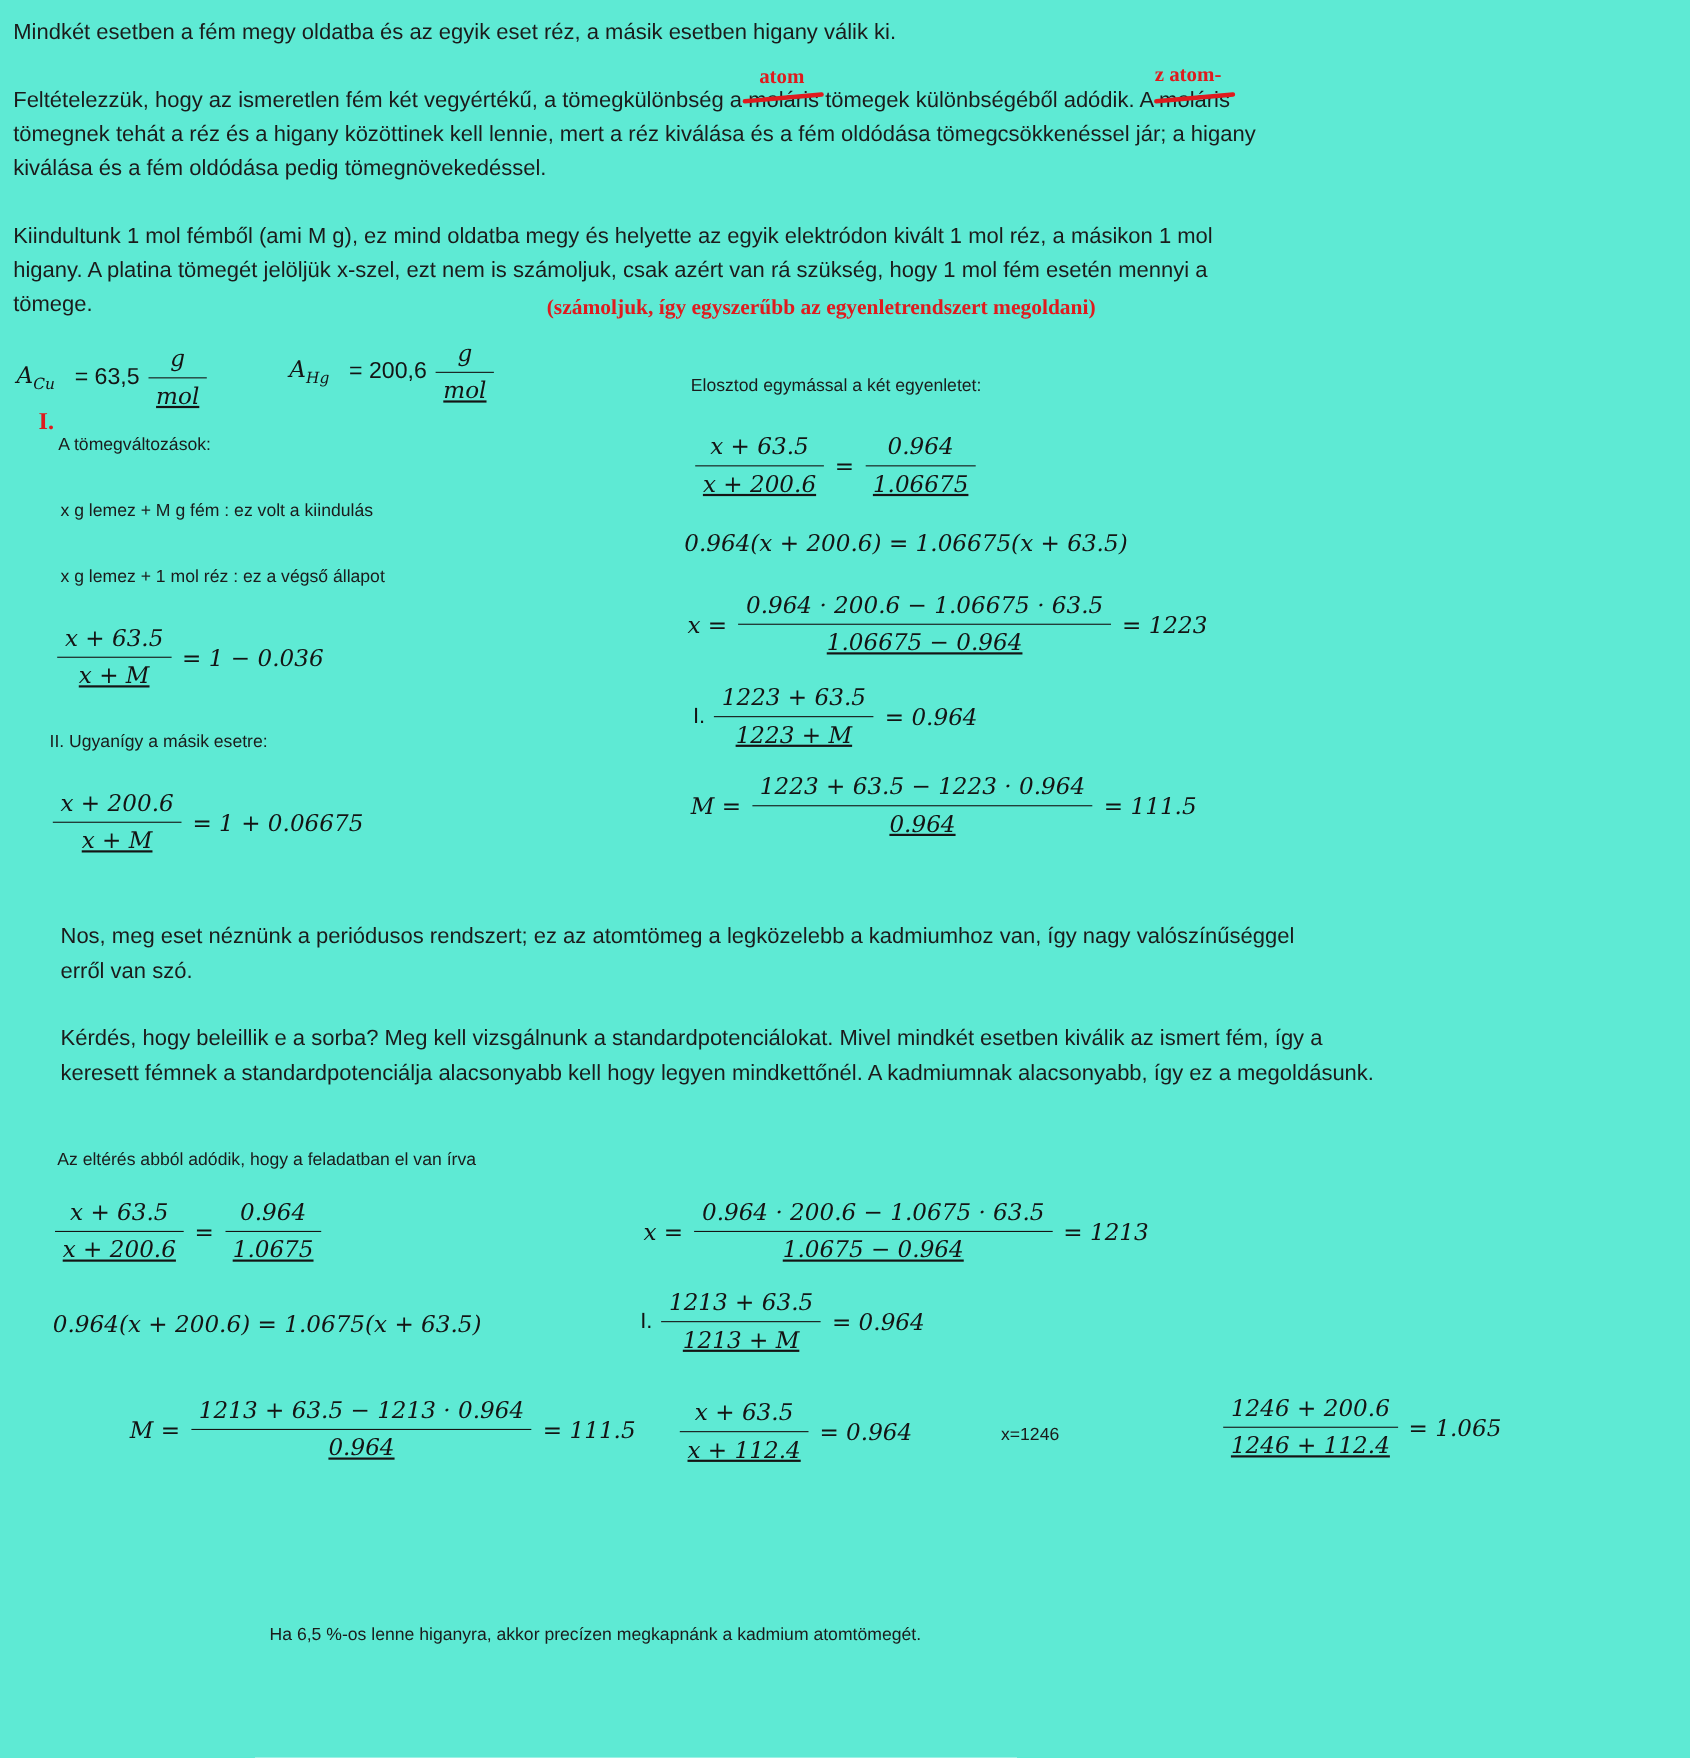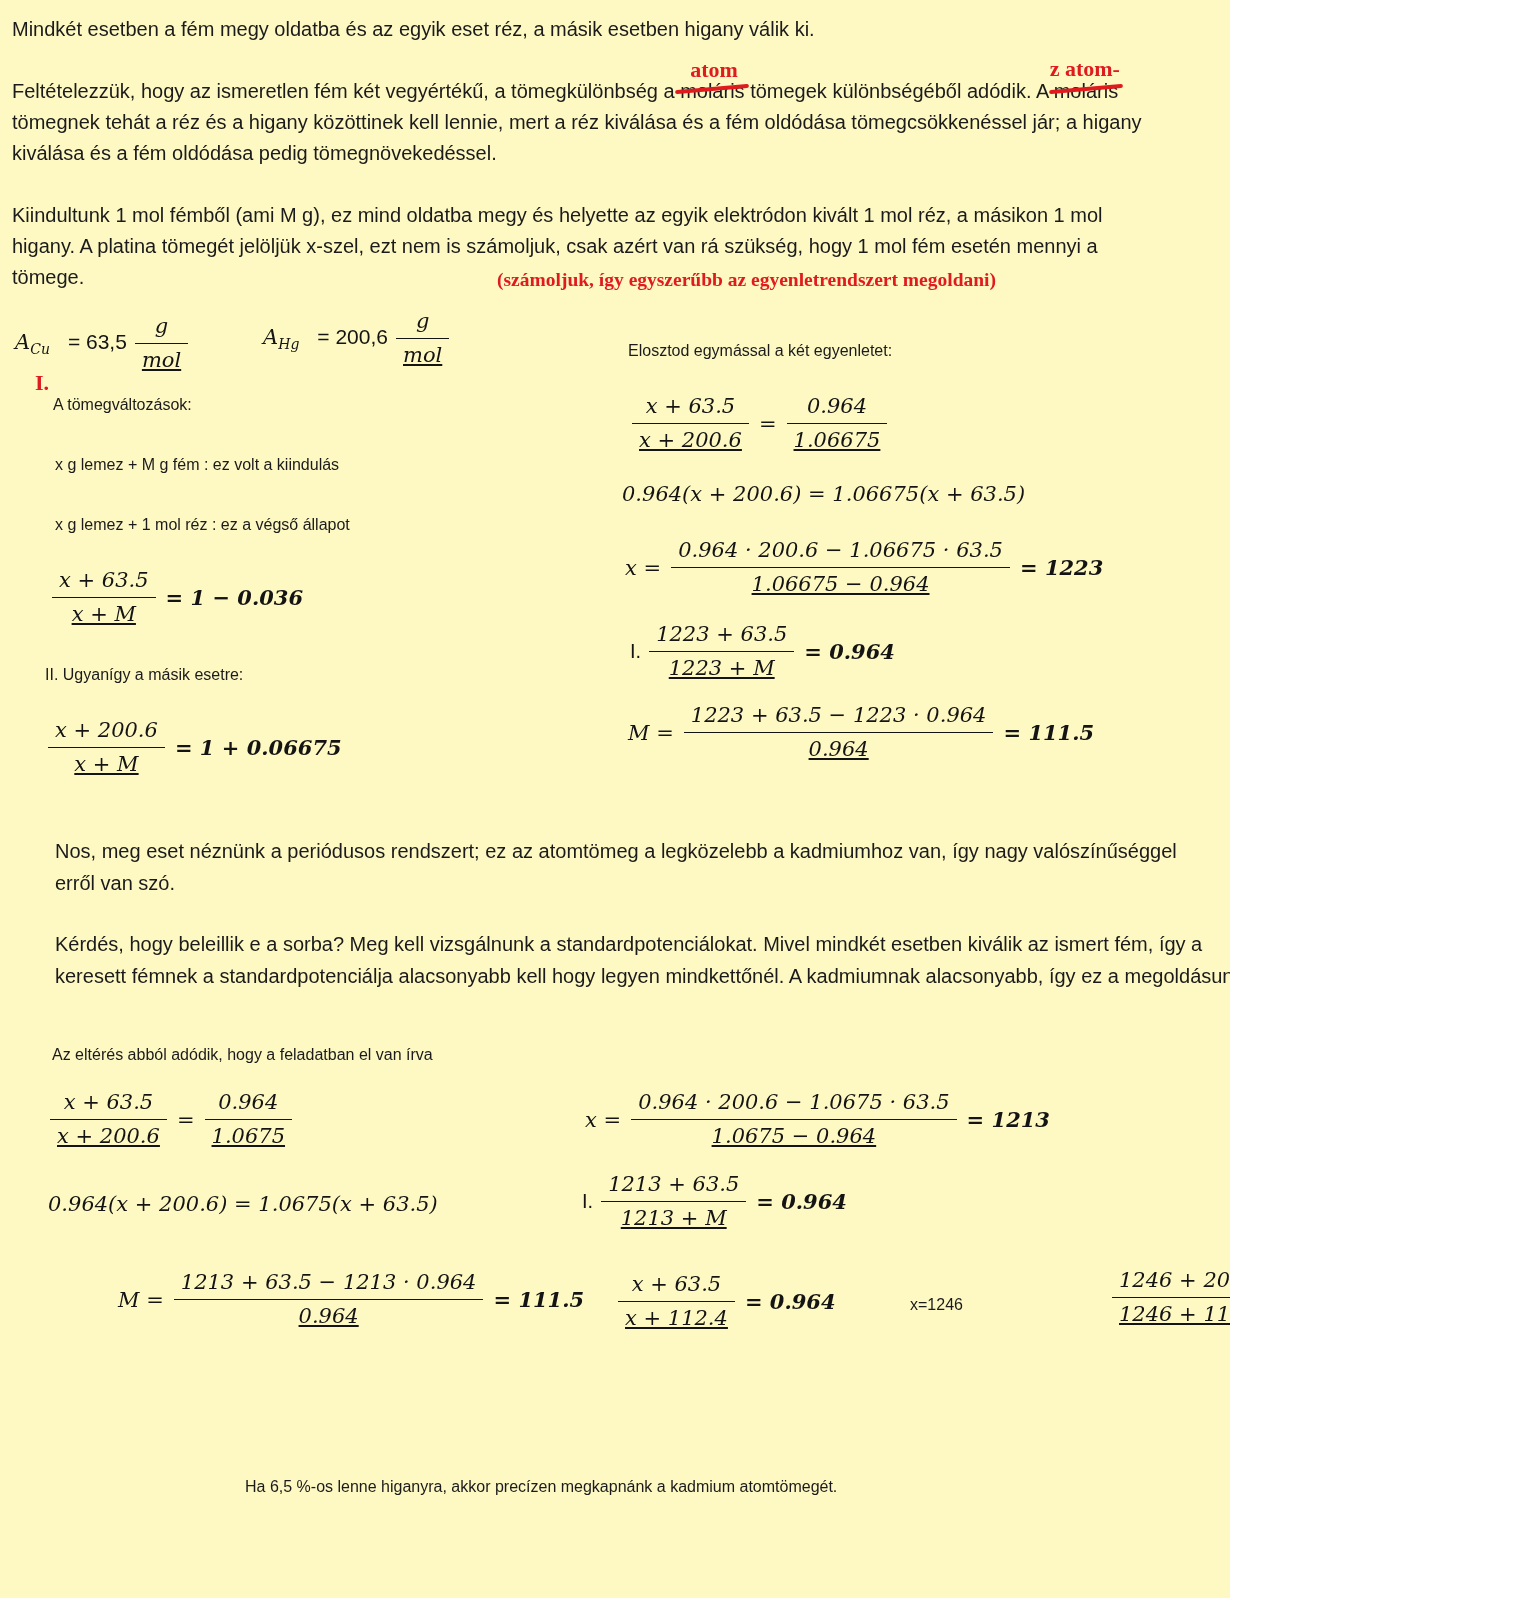--- a/index.html
+++ b/index.html
@@ -1,18 +1,18 @@
 <!DOCTYPE html>
 <html style="--red: #df1b1e; --text: #1b1b1b;"><head>
 <meta charset="utf-8">
 <style>
   * { margin:0; padding:0; box-sizing:border-box; }
   html, body { background:#ffffff; }
   .page {
-    position:relative; width:1230px; height:1598px; background:#fef9c3;
+    position:relative; width:1536px; height:1598px; background:#5eead4;
     color:var(--text, #1b1b1b);
     font-family:"Liberation Sans", sans-serif; font-size:20px; overflow:hidden;
   }
   .para { position:absolute; line-height:31px; }
   .nowrap { white-space:nowrap; }
   .red-note {
     position:absolute; font-family:"Liberation Serif", serif; font-weight:700;
     color:var(--red, #df1b1e); font-size:19.5px; white-space:nowrap;
   }
   .red-label {
@@ -20,31 +20,31 @@
     color:var(--red, #df1b1e); font-size:22px;
   }
   .struck { position:relative; display:inline-block; }
   .struck::after {
     content:""; position:absolute; left:-5px; right:-5px; top:11px; height:3.5px;
     background:var(--red, #df1b1e); transform:rotate(-5deg); border-radius:2px;
   }
   .annot {
     position:absolute; left:10px; top:-22px;
     font-family:"Liberation Serif", serif; font-weight:700; font-style:normal;
-    color:var(--red, #df1b1e); font-size:22px; white-space:nowrap;
+    color:var(--red, #df1b1e); font-size:19px; white-space:nowrap;
   }
   .math {
     position:absolute; font-family:"DejaVu Serif", serif; font-style:italic;
     font-size:21px; white-space:nowrap; color:#141414;
   }
   .math .frac { display:inline-block; vertical-align:middle; text-align:center; }
   .math .frac .num { display:block; padding:0 7px 4px; line-height:25px; }
   .math .frac .den { display:block; border-top:1.5px solid #141414; padding:4px 7px 0; line-height:25px;text-decoration:underline; }
   .math .lhs { margin-right:10px; vertical-align:middle; }
-  .math .rhs { margin-left:10px; vertical-align:middle;font-weight:bold; }
+  .math .rhs { margin-left:10px; vertical-align:middle; }
   .math .mid { margin:0 10px; vertical-align:middle; }
   .eqlabel {
     font-family:"Liberation Sans", sans-serif; font-style:normal; font-size:20px;
     margin-right:8px; vertical-align:middle;
   }
   .const .val { font-family:Liberation Sans, sans-serif; font-style:normal; margin:0 8px; }
   .const sub { font-size:14px; }
   .plain { position:absolute; font-size:16px; white-space:nowrap; }
 </style>
 </head>

